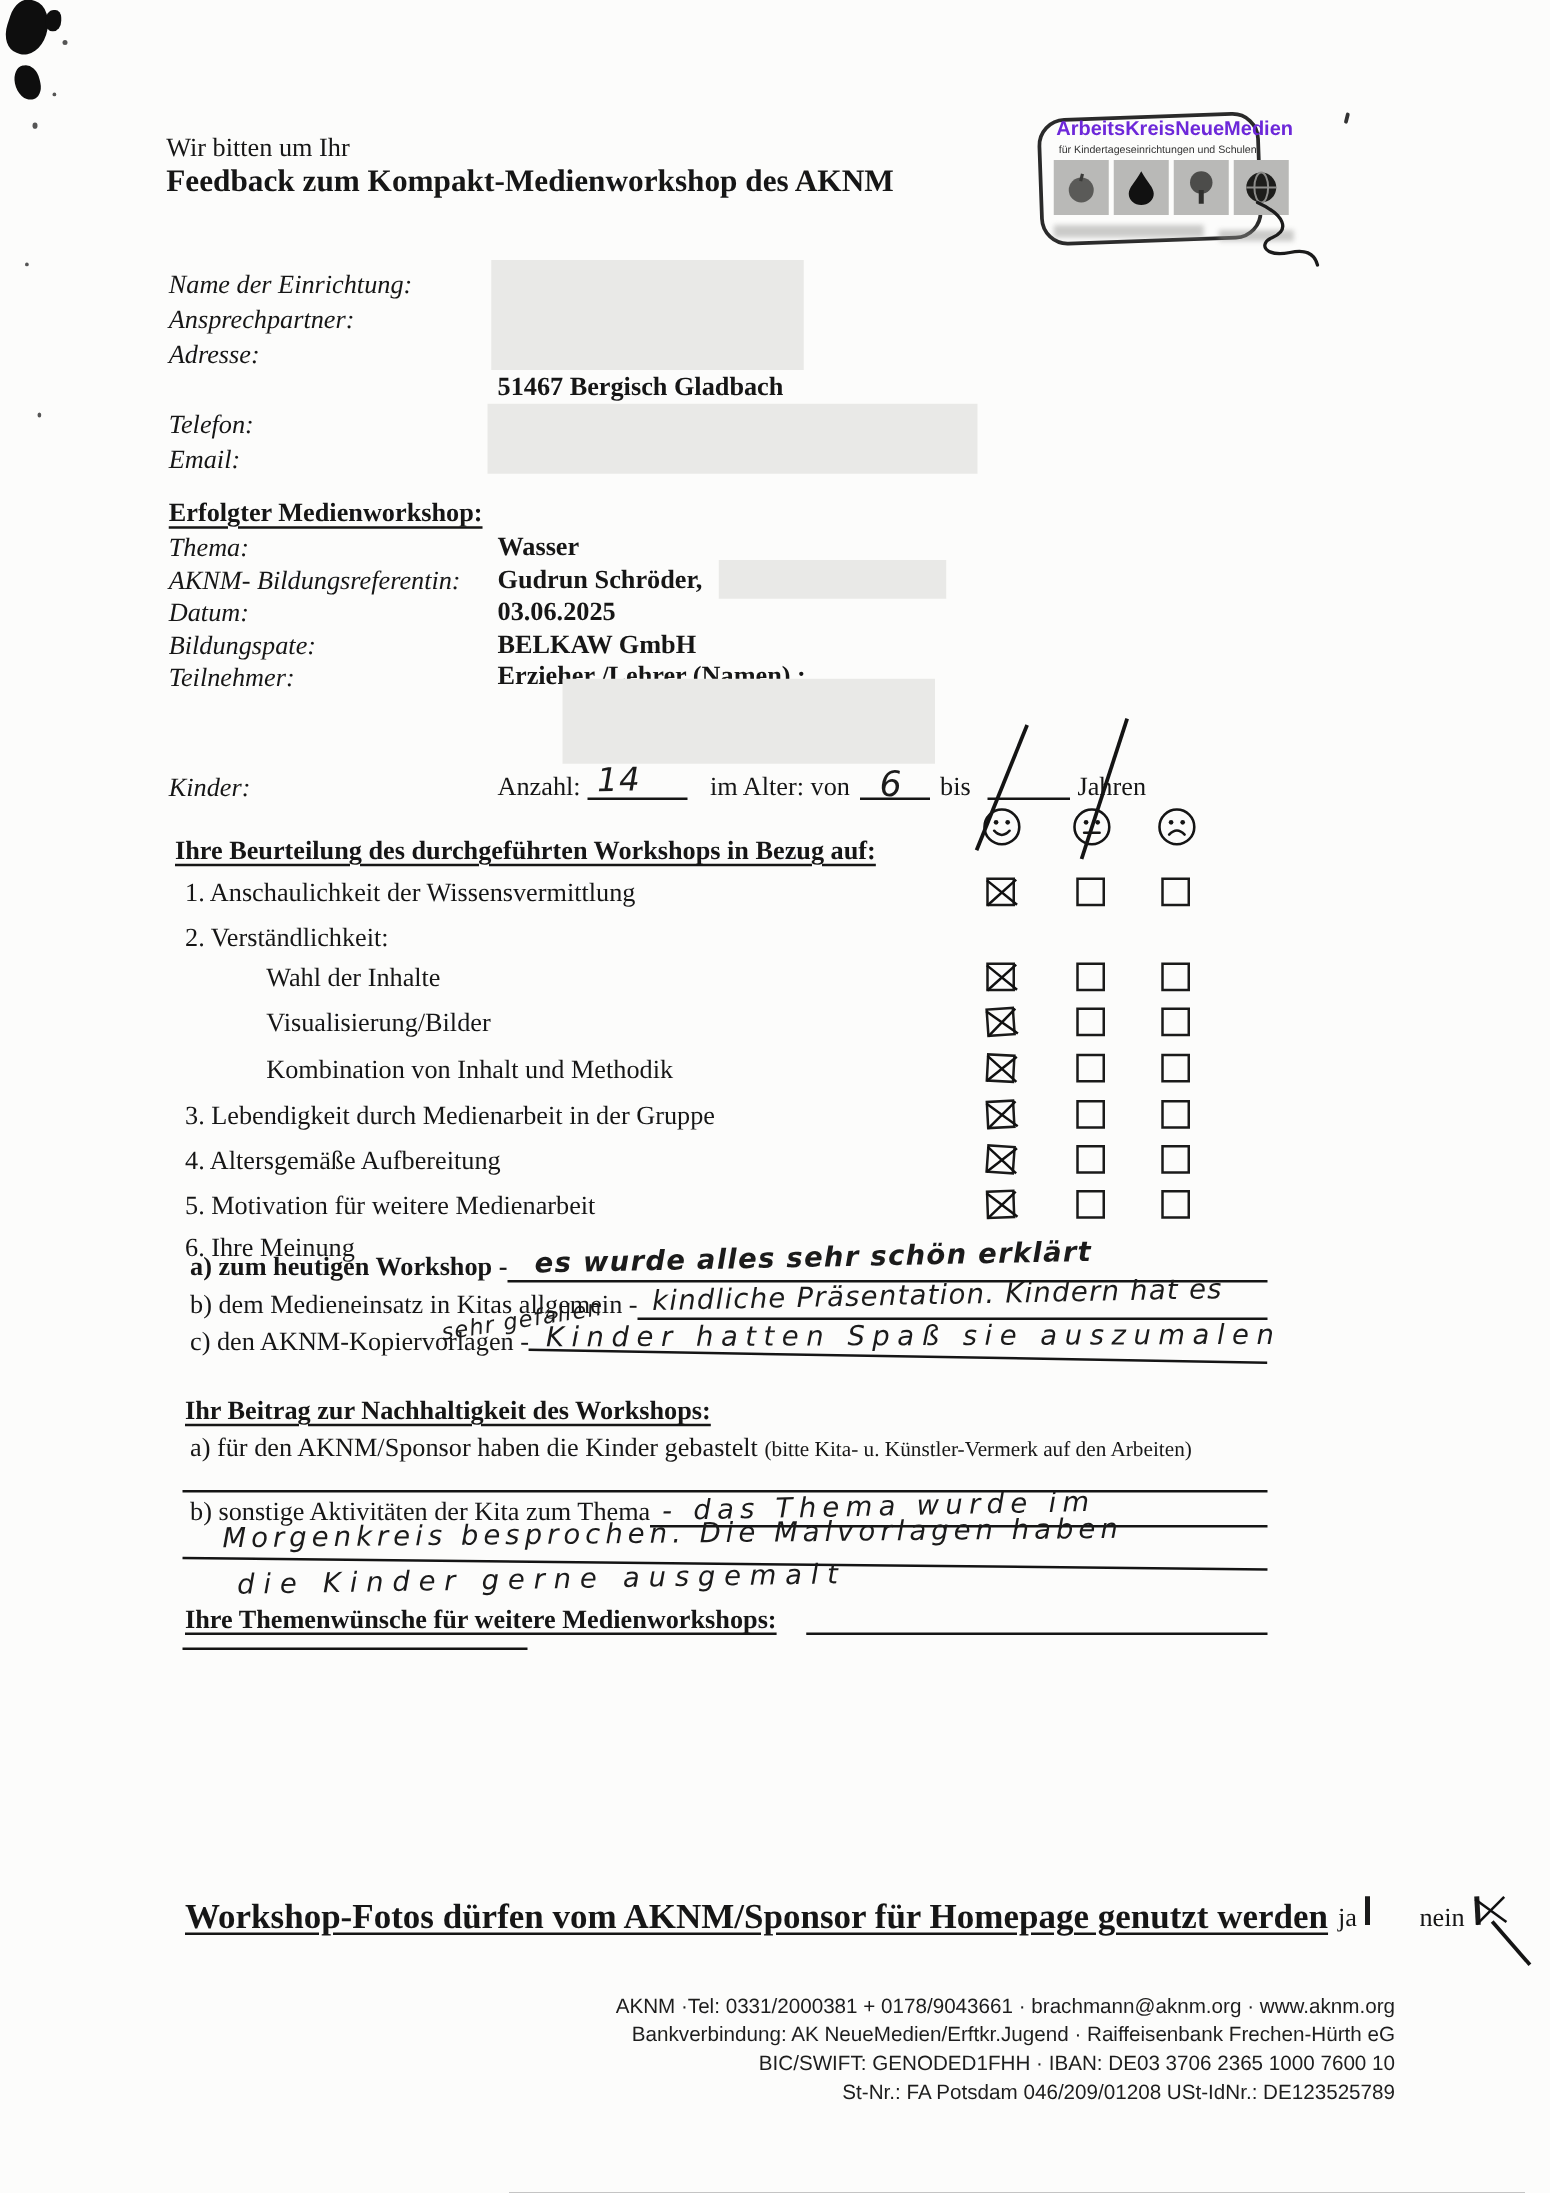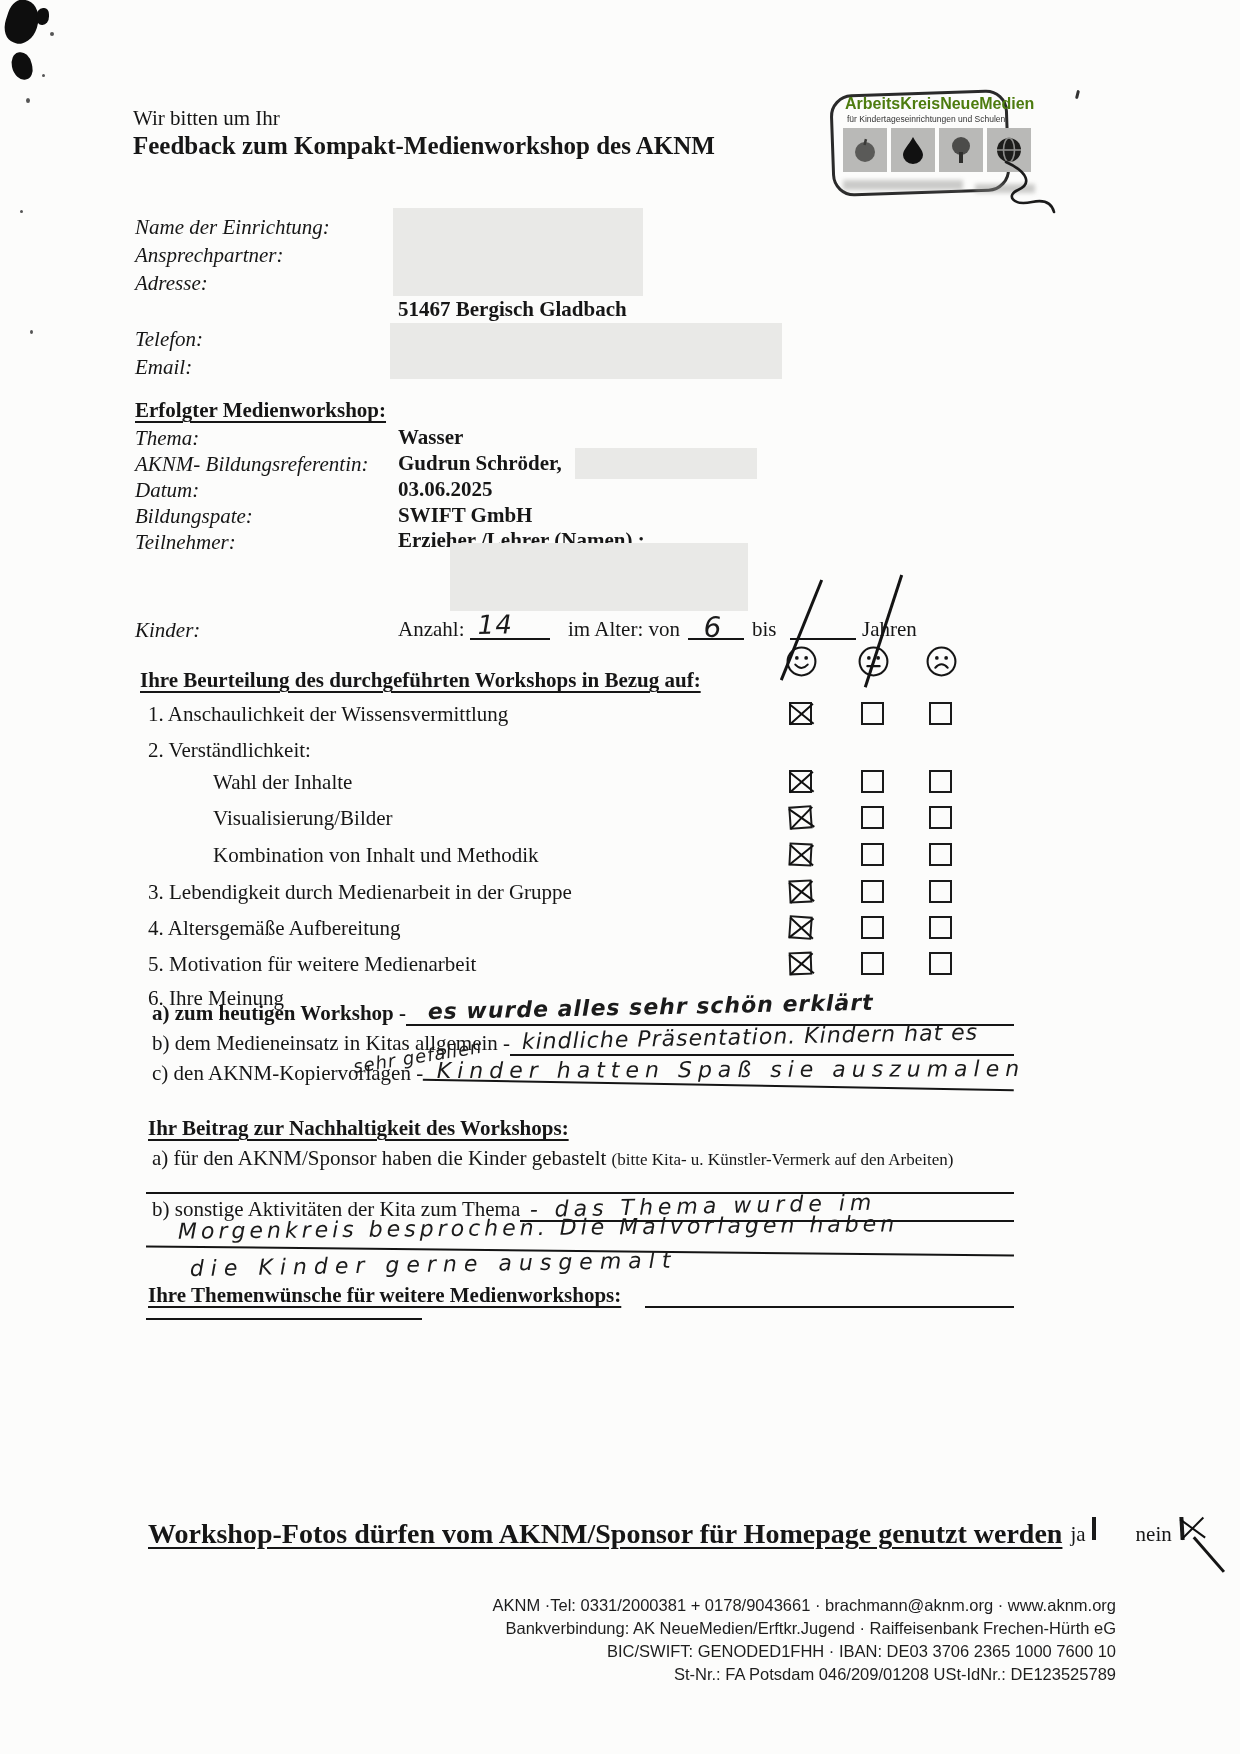--- a/index.html
+++ b/index.html
@@ -35,21 +35,21 @@
   .bx.checked::after  { transform:rotate(-42deg); }
   .c1 { left:789px; } .c2 { left:861px; } .c3 { left:929px; }
   .smiley { position:absolute; top:645px; }
   
   .blob { position:absolute; background:#0e0e0e; }
   .speck { position:absolute; background:#555; border-radius:50%; }
   
   .logo-frame { position:absolute; left:831px; top:92px; width:178px; height:102px;
     border:3.5px solid #2a2a2a; border-radius:22px; transform:rotate(-2deg); }
   .logo-title { position:absolute; left:845px; top:95px; font-family:"Liberation Sans",sans-serif;
-    font-weight:bold; font-size:16px; letter-spacing:0; white-space:nowrap; color:#4d7c0f; }
+    font-weight:bold; font-size:16px; letter-spacing:0; white-space:nowrap; color:#6d28d9; }
   .logo-sub { position:absolute; left:847px; top:114px; font-family:"Liberation Sans",sans-serif;
     font-size:8.5px; color:#333; white-space:nowrap; }
   .tiles { position:absolute; left:843px; top:128px; display:flex; gap:4px; }
   .tile { width:44px; height:44px; background:#b9b9b7; display:flex; align-items:center; justify-content:center; }
   .smudge { position:absolute; background:#8f8f8d; opacity:.45; filter:blur(2px); }
   .slash { position:absolute; width:2.6px; background:#141414; }
   .tail { position:absolute; width:2.6px; height:46px; background:#141414; transform:rotate(-38deg); }
   .note { font-size:17px; font-weight:normal; }
   .footer-line { position:absolute; left:0; width:1116px; text-align:right;
     font-family:"Liberation Sans",sans-serif; font-size:16.5px; color:#1d1d1d; }
@@ -119,21 +119,21 @@
 
   <div class="abs sec" style="left:135px;top:398px;">Erfolgter Medienworkshop:</div>
   <div class="abs lab" style="left:135px;top:426px;">Thema:</div>
   <div class="abs val" style="left:398px;top:425px;">Wasser</div>
   <div class="redact" style="left:575px;top:448px;width:182px;height:31px;"></div>
   <div class="abs lab" style="left:135px;top:452px;">AKNM- Bildungsreferentin:</div>
   <div class="abs val" style="left:398px;top:451px;">Gudrun Schröder,</div>
   <div class="abs lab" style="left:135px;top:478px;">Datum:</div>
   <div class="abs val" style="left:398px;top:477px;">03.06.2025</div>
   <div class="abs lab" style="left:135px;top:504px;">Bildungspate:</div>
-  <div class="abs val" style="left:398px;top:503px;">SWIFT GmbH</div>
+  <div class="abs val" style="left:398px;top:503px;">BELKAW GmbH</div>
   <div class="abs lab" style="left:135px;top:530px;">Teilnehmer:</div>
   <div class="abs val" style="left:398px;top:528px;">Erzieher /Lehrer (Namen) :</div>
   <div class="redact" style="left:450px;top:543px;width:298px;height:68px;"></div>
 
   <div class="abs lab" style="left:135px;top:618px;">Kinder:</div>
   <div class="abs plain" style="left:398px;top:617px;">Anzahl:</div>
   <div class="uline" style="position:absolute;left:470px;top:616px;width:80px;">
     <span class="hw" style="position:absolute;left:8px;bottom:-2px;font-size:26px;">14</span>
   </div>
   <div class="abs plain" style="left:568px;top:617px;">im Alter: von</div>

